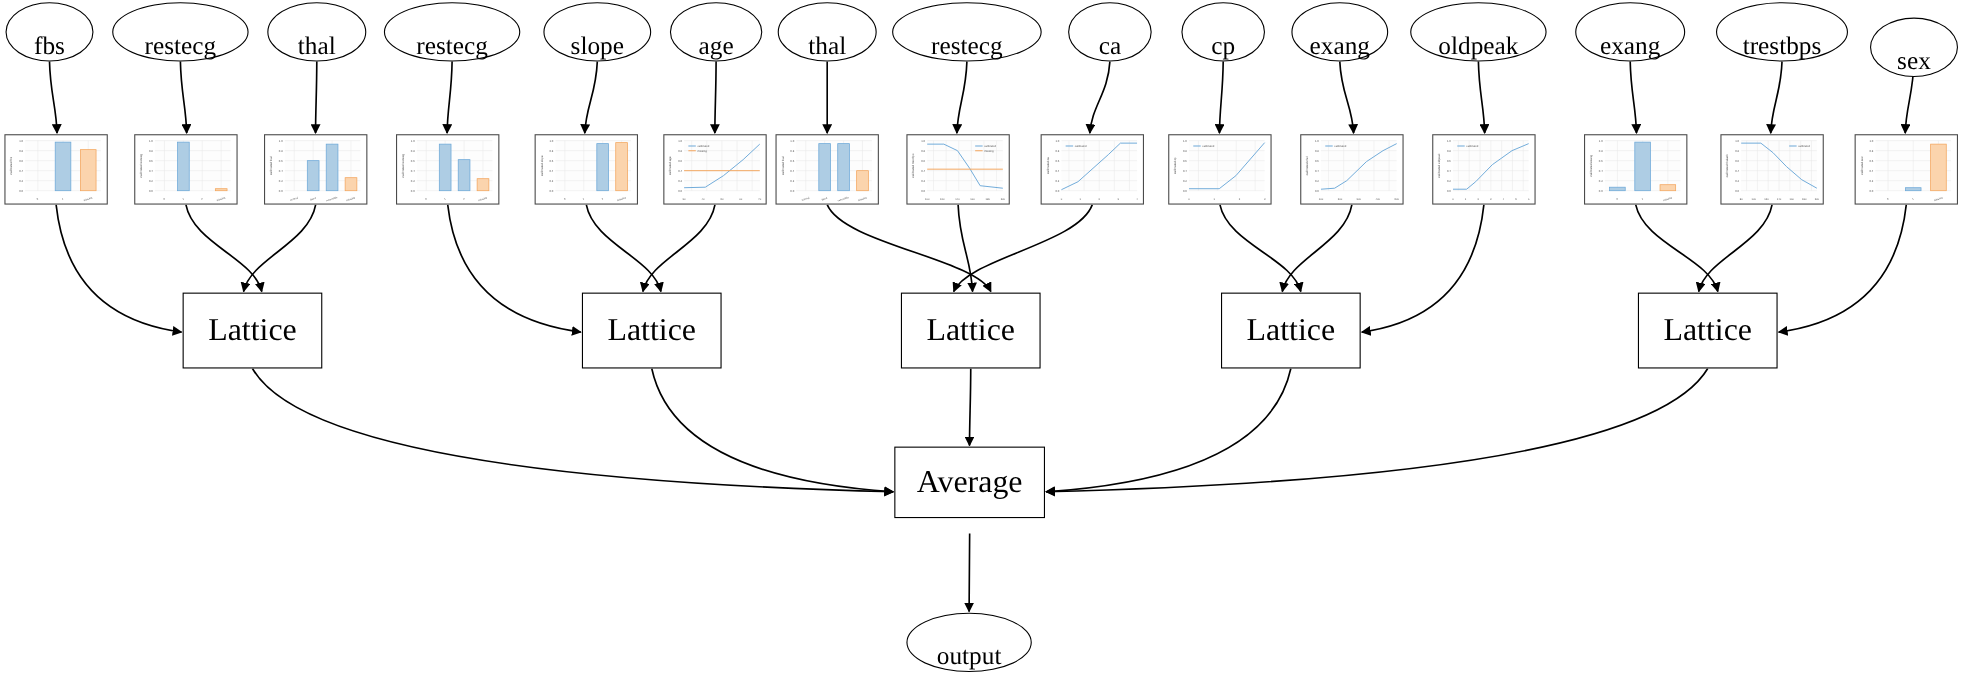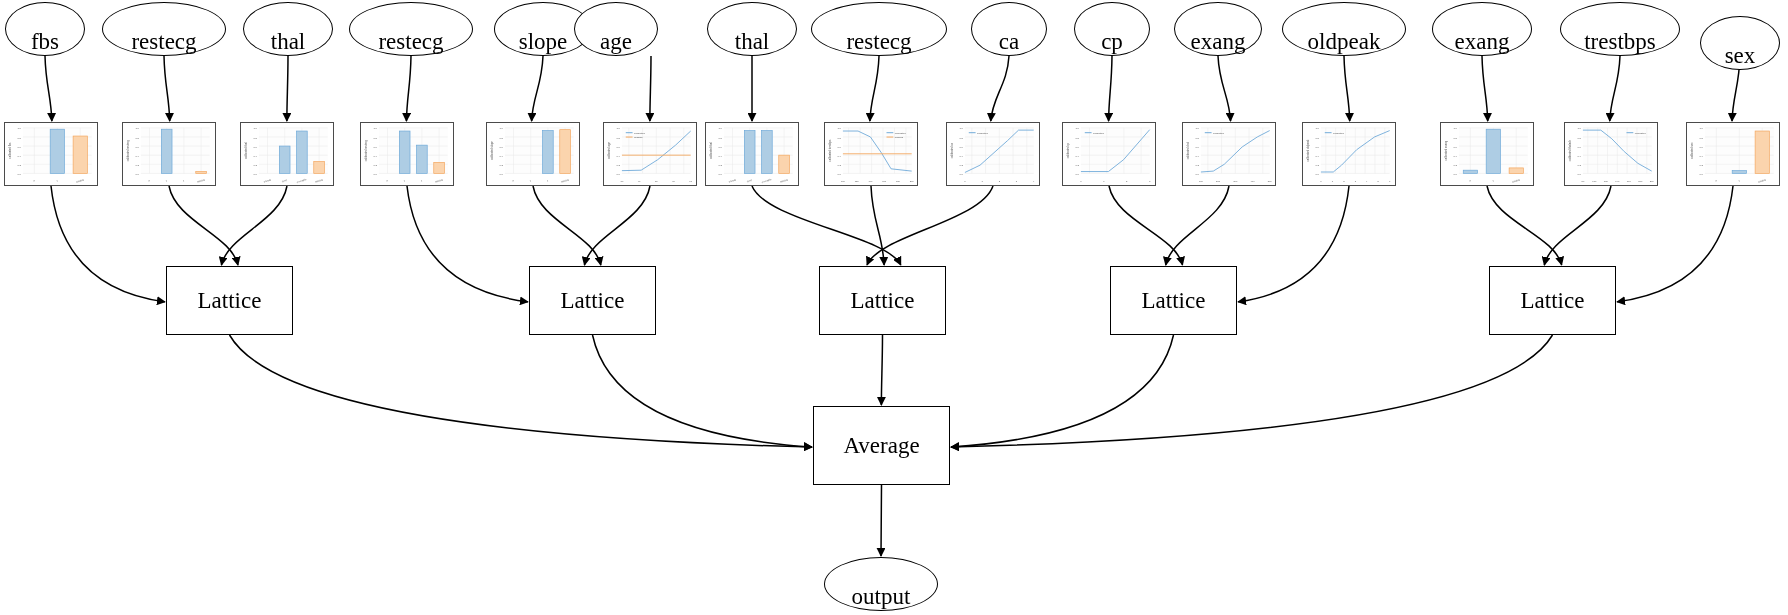--- a/index.html
+++ b/index.html
@@ -6,21 +6,21 @@
   body{width:1788px;height:615px;position:relative;overflow:hidden;
        font-family:"Liberation Serif", serif;}
   #stage{position:absolute;left:0;top:0;width:1788px;height:615px;}
   svg#edges{position:absolute;left:0;top:0;width:1788px;height:615px;pointer-events:none;}
 
   .node-ellipse{position:absolute;border:1.6px solid #000;border-radius:50%;
      background:#fff;display:flex;align-items:flex-end;justify-content:center;
      font-size:23px;color:#000;box-sizing:border-box;z-index:3;}
   .node-box{position:absolute;border:1.6px solid #000;background:#fff;
      display:flex;align-items:center;justify-content:center;
-     font-size:23px;color:#000;box-sizing:border-box;z-index:3;}
+     font-size:29px;color:#000;box-sizing:border-box;z-index:3;}
 
   .plot{position:absolute;border:1.7px solid #4b4b4b;background:#fff;
         box-sizing:border-box;z-index:3;overflow:hidden;}
   .plot svg{display:block;width:100%;height:100%;}
 </style>
 </head>
 <body>
 
 <div id="stage">
   <svg id="edges" viewBox="0 0 1788 615" xmlns="http://www.w3.org/2000/svg">
@@ -77,21 +77,21 @@
       </div>
       <div class="node-ellipse" style="left: 243px; top: 2px; width: 90px; height: 54px;">
         <span>thal</span>
       </div>
       <div class="node-ellipse" style="left: 349px; top: 2px; width: 124px; height: 54px;">
         <span>restecg</span>
       </div>
       <div class="node-ellipse" style="left: 494px; top: 2px; width: 98px; height: 54px;">
         <span>slope</span>
       </div>
-      <div class="node-ellipse" style="left: 574px; top: 2px; width: 84px; height: 54px;">
+      <div class="node-ellipse" style="left: 609px; top: 2px; width: 84px; height: 54px;">
         <span>age</span>
       </div>
       <div class="node-ellipse" style="left: 707px; top: 2px; width: 90px; height: 54px;">
         <span>thal</span>
       </div>
       <div class="node-ellipse" style="left: 811px; top: 2px; width: 136px; height: 54px;">
         <span>restecg</span>
       </div>
       <div class="node-ellipse" style="left: 971px; top: 2px; width: 76px; height: 54px;">
         <span>ca</span>
@@ -584,20 +584,20 @@
       </div>
       <div class="node-box" style="left: 819px; top: 266px; width: 127px; height: 69px;">
         <span>Lattice</span>
       </div>
       <div class="node-box" style="left: 1110px; top: 266px; width: 127px; height: 69px;">
         <span>Lattice</span>
       </div>
       <div class="node-box" style="left: 1489px; top: 266px; width: 127px; height: 69px;">
         <span>Lattice</span>
       </div>
-      <div class="node-box" style="left: 813px; top: 406px; width: 137px; height: 79px;">
+      <div class="node-box" style="left: 813px; top: 406px; width: 137px; height: 65px;">
         <span>Average</span>
       </div>
       <div class="node-ellipse" style="left: 824px; top: 557px; width: 114px; height: 54px;">
         <span>output</span>
       </div>
     </div>
 </div>
 
 </body></html>

